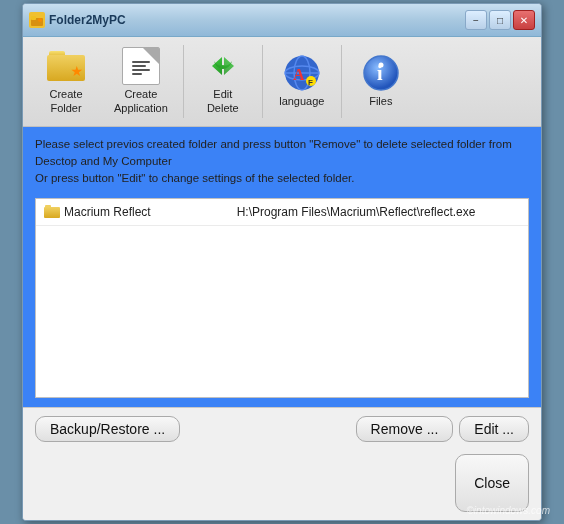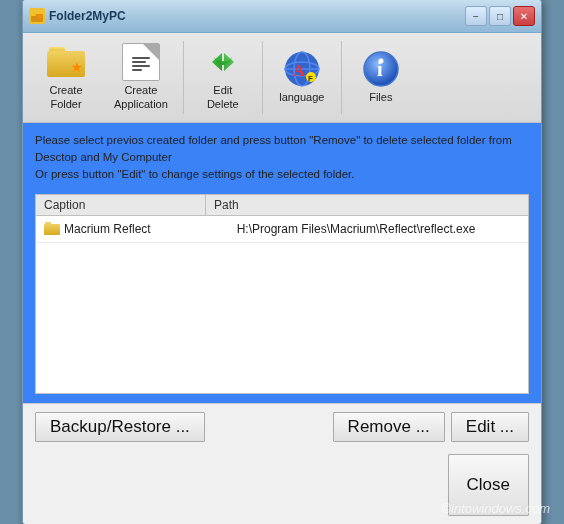--- a/index.html
+++ b/index.html
@@ -252,40 +252,40 @@
       border-top: 1px solid #c8c8c8;
       padding: 8px 12px;
       display: flex;
       gap: 6px;
     }
     .spacer { flex: 1; }
     .action-btn {
       padding: 4px 14px;
       background: linear-gradient(to bottom, #f8f8f8, #e0e0e0);
       border: 1px solid #aaaaaa;
-      border-radius: 1px;
-      font-size: 17px;
+      border-radius: 10px;
+      font-size: 14px;
       color: #111;
       cursor: pointer;
       white-space: nowrap;
     }
     .close-action-btn {
       padding: 20px 18px;
     }
     .bottom-close-row {
       background: #f0f0f0;
       padding: 4px 12px 8px;
       display: flex;
       justify-content: flex-end;
     }
     .watermark {
       position: absolute;
       bottom: 8px;
       right: 14px;
-      font-size: 13px;
+      font-size: 10px;
       color: rgba(255,255,255,0.7);
       font-style: italic;
     }
     
     .edit-arrows svg {
       width: 38px;
       height: 38px;
     }
   </style>
 </head>
@@ -403,24 +403,20 @@
   </div>
 
   <div class="content-area">
     <div class="info-text">
       <span>Please select previos created folder and press button "Remove" to delete selected folder from</span><br>
       <span>Desctop and My Computer</span><br>
       <span>Or press button "Edit" to change settings of the selected folder.</span>
     </div>
 
     <div class="list-container">
-      <div class="list-header">
-        <div class="list-header-cell">Caption</div>
-        <div class="list-header-cell">Path</div>
-      </div>
       <div class="list-row">
         <div class="list-cell">
           <div class="row-folder-icon">
             <div class="row-folder-tab"></div>
             <div class="row-folder-back"></div>
           </div>
           <span>Macrium Reflect</span>
         </div>
         <div class="list-cell">
           <span>H:\Program Files\Macrium\Reflect\reflect.exe</span>

